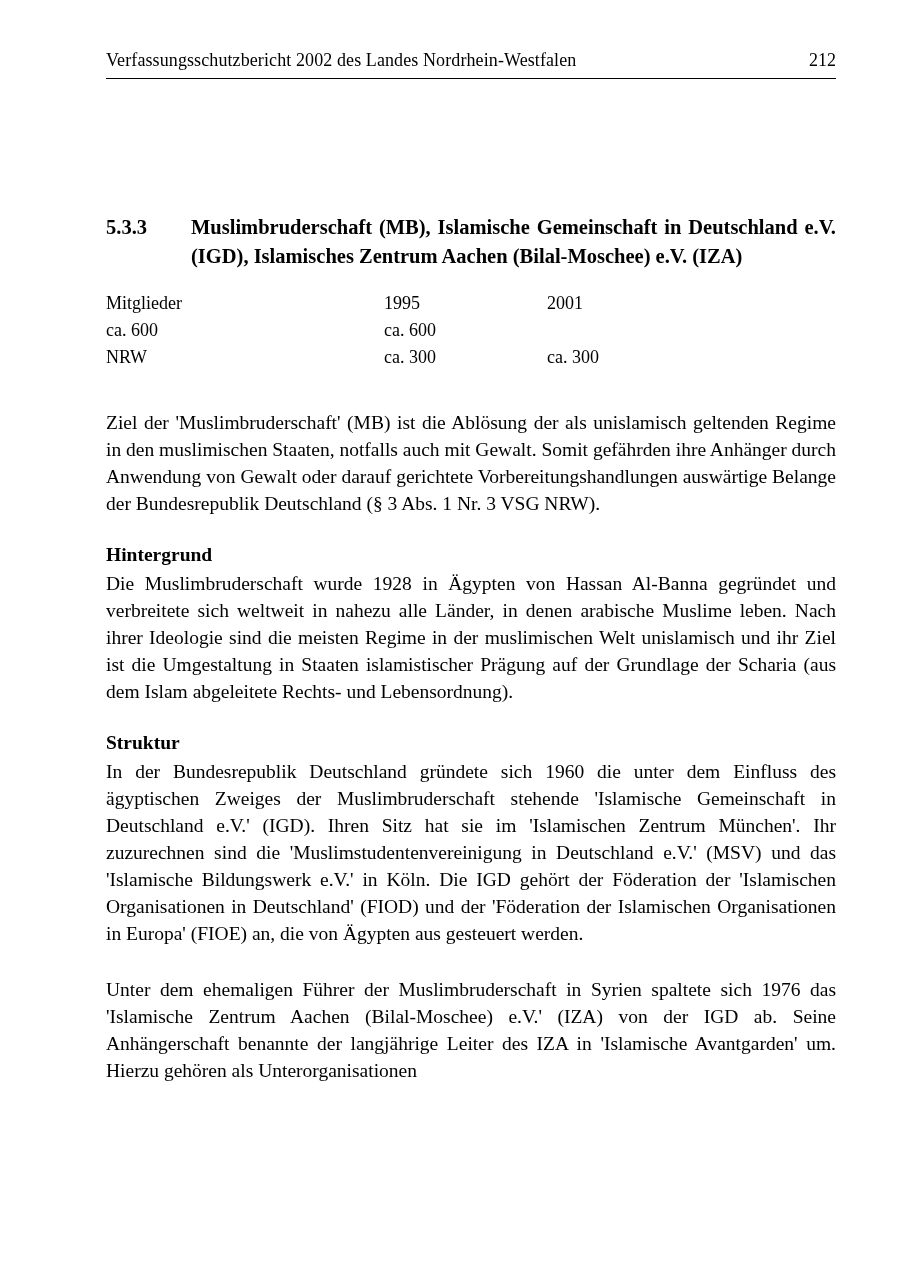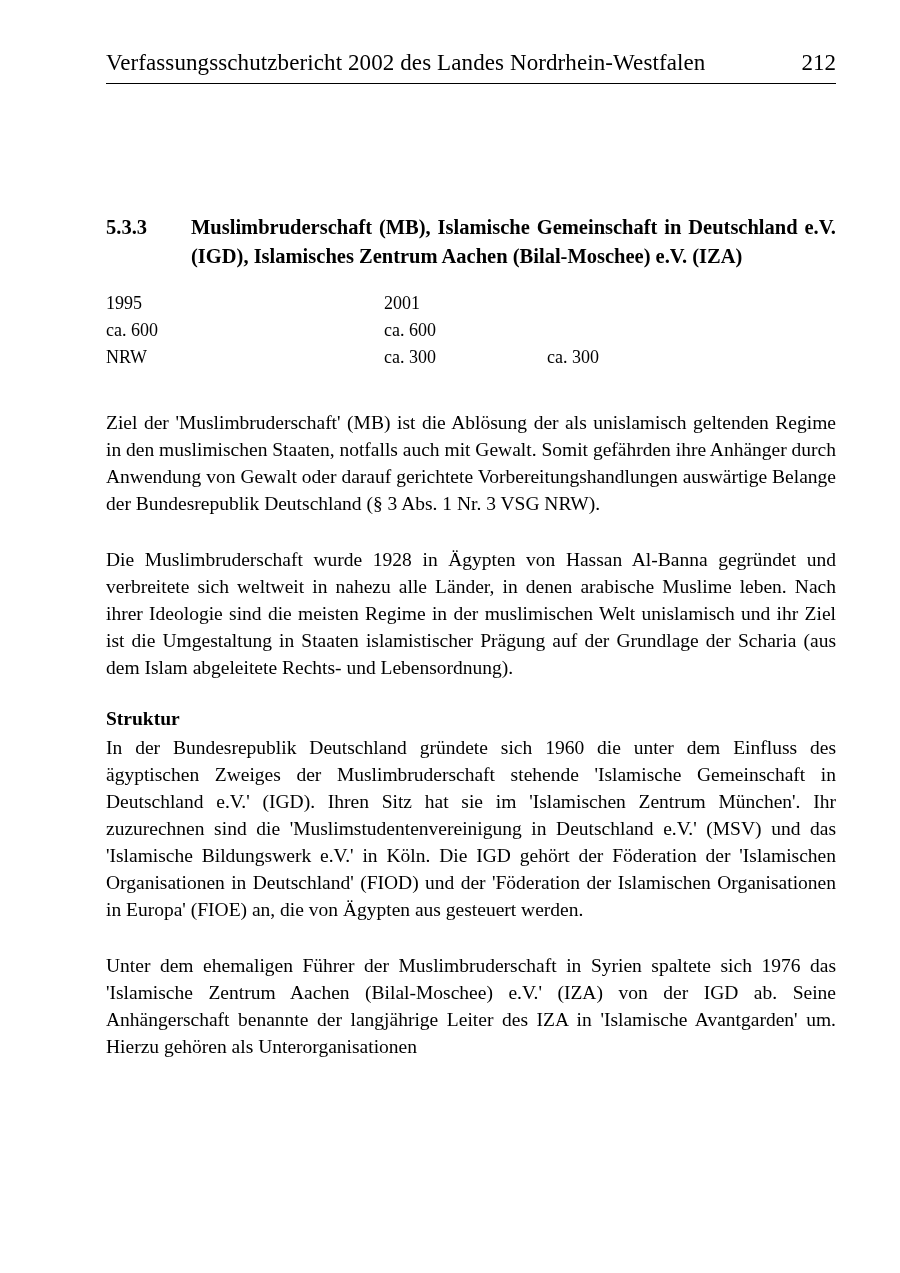--- a/index.html
+++ b/index.html
@@ -25,21 +25,21 @@
   .running-header {
     position: absolute;
     top: 50px;
     left: 106px;
     right: 64px;
     display: flex;
     justify-content: space-between;
     align-items: baseline;
     border-bottom: 1.5px solid #000000;
     padding-bottom: 7px;
-    font-size: 23px;
+    font-size: 18px;
   }
   .running-header .title { letter-spacing: 0.1px; }
 
   
   .content {
     position: absolute;
     top: 213px;
     left: 106px;
     right: 64px;
   }
@@ -104,36 +104,38 @@
 
   <div class="content">
 
     <div class="section-heading">
       <span class="num">5.3.3</span>
       <span class="txt">Muslimbruderschaft (MB), Islamische Gemeinschaft in Deutschland e.V. (IGD), Islamisches Zentrum Aachen (Bilal-Moschee) e.V. (IZA)</span>
     </div>
 
     <div class="members-table">
       <div class="row">
+        <span>Mitglieder</span>
         <span>1995</span>
         <span>2001</span>
       </div>
       <div class="row">
         <span>ca. 600</span>
         <span>ca. 600</span>
       </div>
       <div class="row">
         <span>NRW</span>
         <span>ca. 300</span>
         <span>ca. 300</span>
       </div>
     </div>
 
     <p class="para first">Ziel der 'Muslimbruderschaft' (MB) ist die Ablösung der als unislamisch geltenden Regime in den muslimischen Staaten, notfalls auch mit Gewalt. Somit gefährden ihre Anhänger durch Anwendung von Gewalt oder darauf gerichtete Vorbereitungshandlungen auswärtige Belange der Bundesrepublik Deutschland (§ 3 Abs. 1 Nr. 3 VSG NRW).</p>
 
+    <h3 class="sub-heading">Hintergrund</h3>
     <p class="para">Die Muslimbruderschaft wurde 1928 in Ägypten von Hassan Al-Banna gegründet und verbreitete sich weltweit in nahezu alle Länder, in denen arabische Muslime leben. Nach ihrer Ideologie sind die meisten Regime in der muslimischen Welt unislamisch und ihr Ziel ist die Umgestaltung in Staaten islamistischer Prägung auf der Grundlage der Scharia (aus dem Islam abgeleitete Rechts- und Lebensordnung).</p>
 
     <h3 class="sub-heading">Struktur</h3>
     <p class="para">In der Bundesrepublik Deutschland gründete sich 1960 die unter dem Einfluss des ägyptischen Zweiges der Muslimbruderschaft stehende 'Islamische Gemeinschaft in Deutschland e.V.' (IGD). Ihren Sitz hat sie im 'Islamischen Zentrum München'. Ihr zuzurechnen sind die 'Muslimstudentenvereinigung in Deutschland e.V.' (MSV) und das 'Islamische Bildungswerk e.V.' in Köln. Die IGD gehört der Föderation der 'Islamischen Organisationen in Deutschland' (FIOD) und der 'Föderation der Islamischen Organisationen in Europa' (FIOE) an, die von Ägypten aus gesteuert werden.</p>
 
     <p class="para">Unter dem ehemaligen Führer der Muslimbruderschaft in Syrien spaltete sich 1976 das 'Islamische Zentrum Aachen (Bilal-Moschee) e.V.' (IZA) von der IGD ab. Seine Anhängerschaft benannte der langjährige Leiter des IZA in 'Islamische Avantgarden' um. Hierzu gehören als Unterorganisationen</p>
 
   </div>
 
 </div>

